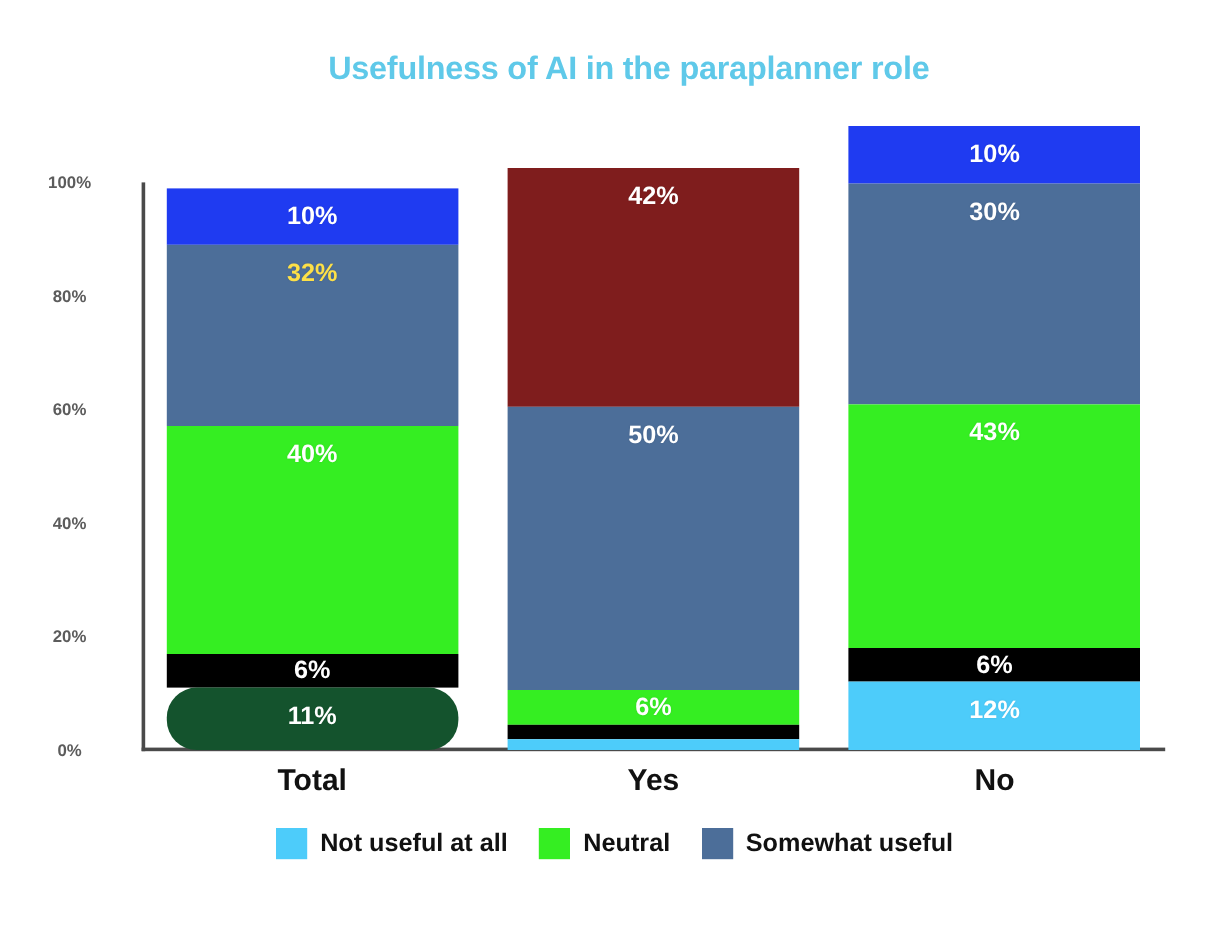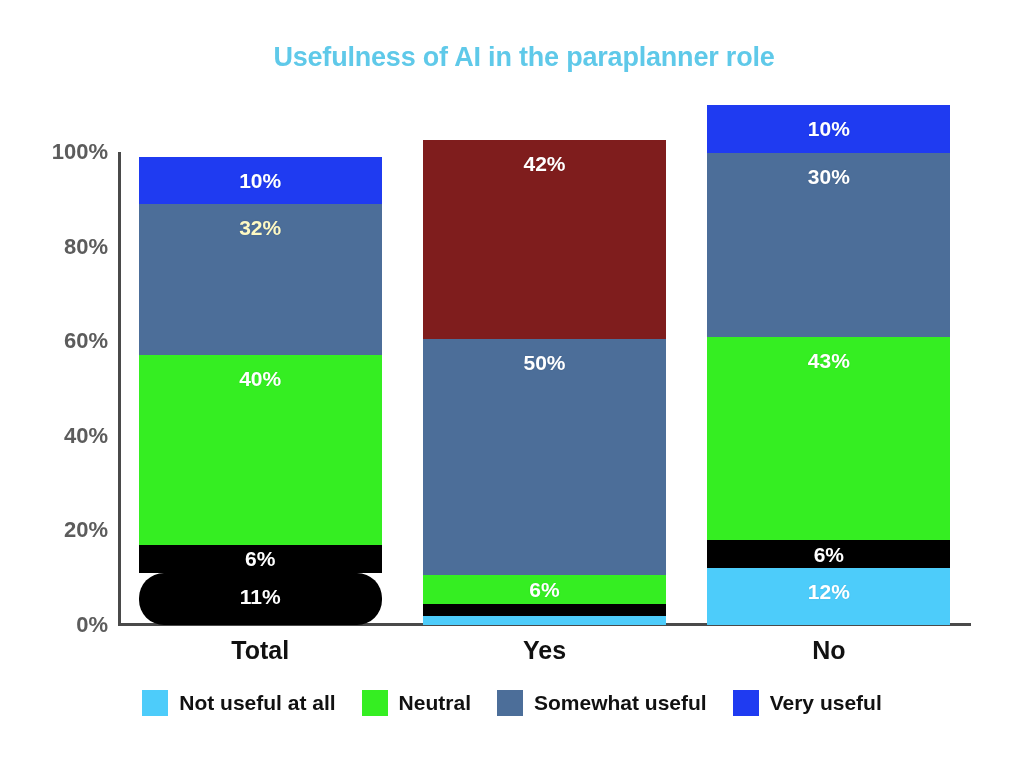--- a/index.html
+++ b/index.html
@@ -51,22 +51,22 @@
     width: 853px;
     height: 3px;
     background: #4a4a4a;
   }
 
   
   .y-tick {
     position: absolute;
     right: 0;
     width: 100px;
-    text-align: right;
-    font-size: 22px;
+    text-align: center;
+    font-size: 14px;
     font-weight: bold;
     color: #5c5c5c;
     transform: translateY(-50%);
   }
   #y-ticks {
     position: absolute;
     left: 0;
     top: 0;
     width: 108px;
     height: 771px;
@@ -154,29 +154,29 @@
 <div id="y-axis-line"></div>
 <div id="x-axis-line"></div>
 
 <div id="plot-area">
     <div class="bar-slot" style="left: 0px; width: 284.333px;">
       <div class="bar" style="left: 20.6667px; width: 243px;">
         <div class="seg" style="height: 47.3px; background: rgb(31, 59, 241);">
           <span class="seg-label" style="color: rgb(255, 255, 255);">10%</span>
         </div>
         <div class="seg" style="height: 151.36px; background: rgb(76, 110, 153);">
-          <span class="seg-label" style="color: #fef9c3;">32%</span>
+          <span class="seg-label" style="color: #fde047;">32%</span>
         </div>
         <div class="seg" style="height: 189.2px; background: rgb(53, 238, 34);">
           <span class="seg-label" style="color: rgb(255, 255, 255);">40%</span>
         </div>
         <div class="seg" style="height: 28.38px; background: rgb(0, 0, 0);">
           <span class="seg-label" style="color: rgb(255, 255, 255); padding-top: 3.69px;">6%</span>
         </div>
-        <div class="seg" style="height: 52.03px; background: #000000; border-radius: 25px;">
+        <div class="seg" style="height: 52.03px; background: #14532d; border-radius: 25px;">
           <span class="seg-label" style="color: rgb(255, 255, 255);">11%</span>
         </div>
       </div>
       <div class="cat-label">Total</div>
     </div>
     <div class="bar-slot" style="left: 284.333px; width: 284.333px;">
       <div class="bar" style="left: 20.6667px; width: 243px;">
         <div class="seg" style="height: 198.66px; background: #7f1d1d;">
           <span class="seg-label" style="color: rgb(255, 255, 255);">42%</span>
         </div>
@@ -219,17 +219,13 @@
       <span class="legend-label">Not useful at all</span>
     </div>
     <div class="legend-item">
       <span class="legend-swatch" style="background: rgb(53, 238, 34);"></span>
       <span class="legend-label">Neutral</span>
     </div>
     <div class="legend-item">
       <span class="legend-swatch" style="background: rgb(76, 110, 153);"></span>
       <span class="legend-label">Somewhat useful</span>
     </div>
-    <div class="legend-item">
-      <span class="legend-swatch" style="background: rgb(31, 59, 241);"></span>
-      <span class="legend-label">Very useful</span>
-    </div>
   </div>
 
 </body></html>

